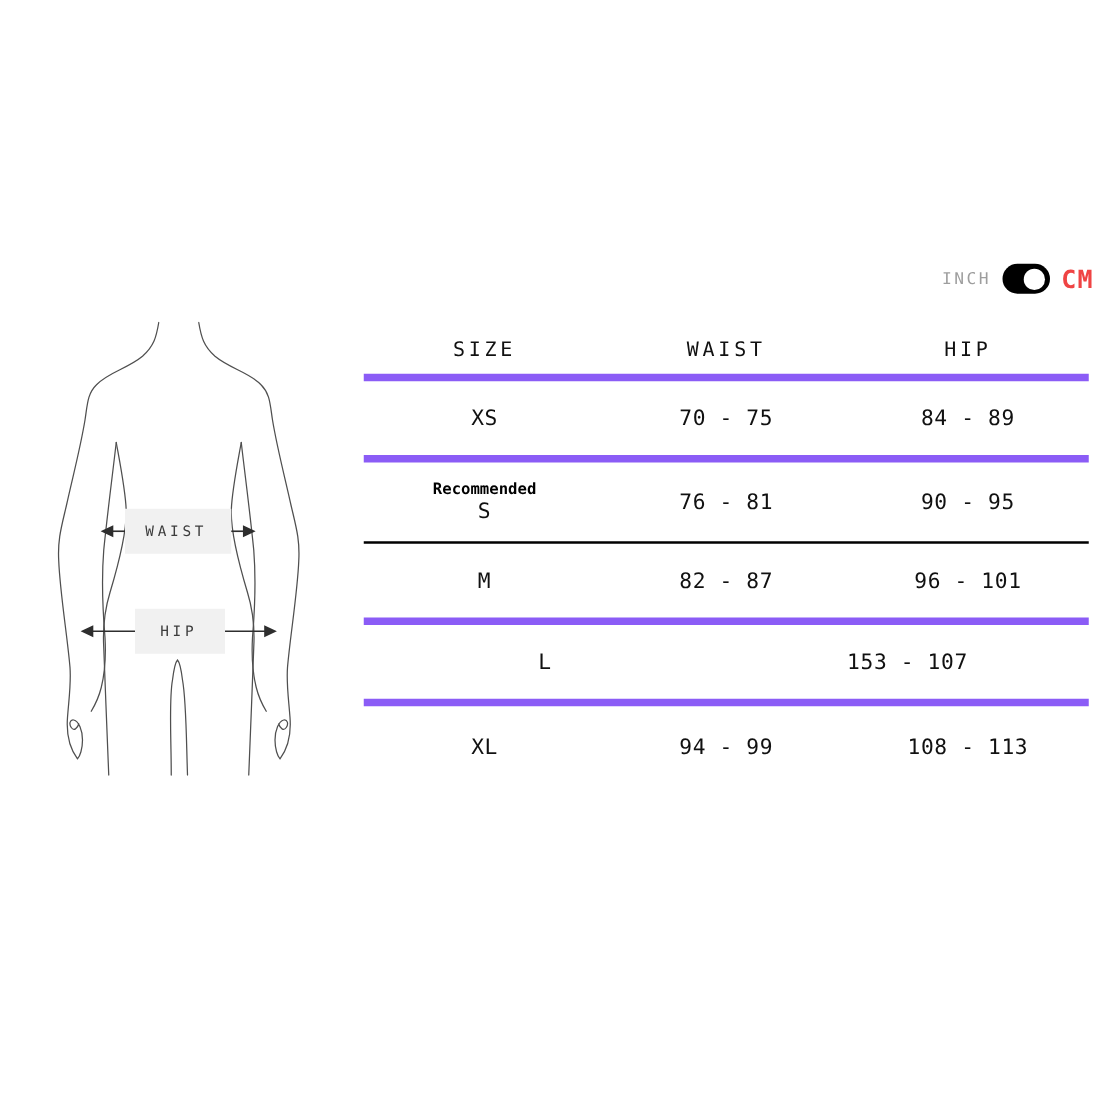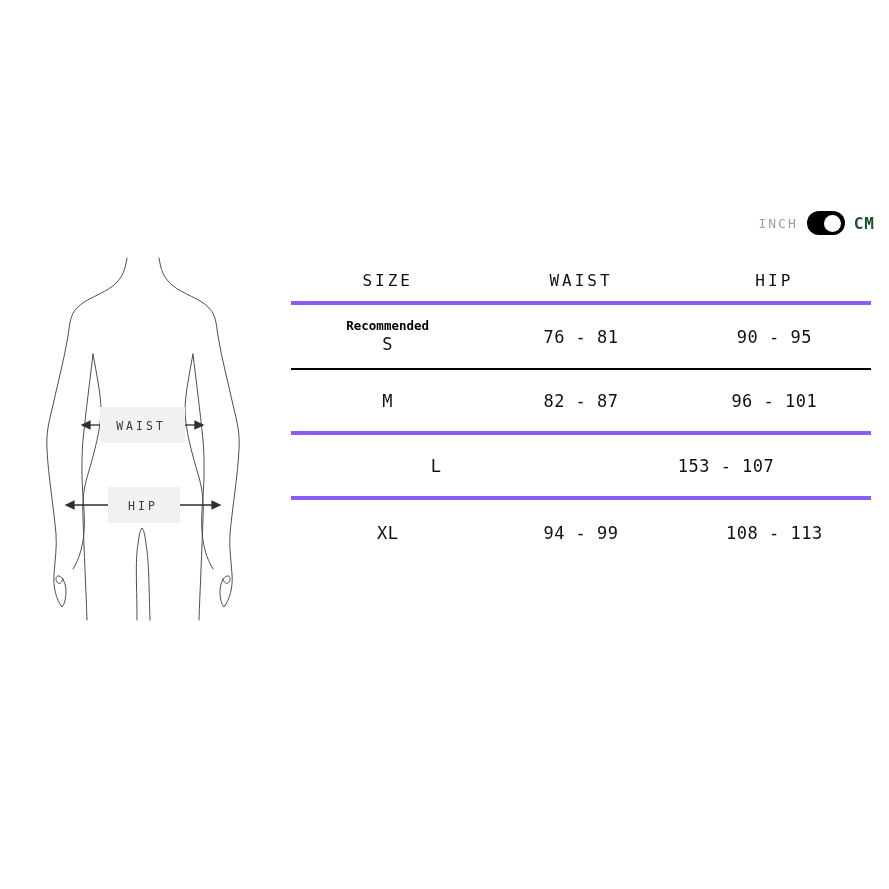--- a/index.html
+++ b/index.html
@@ -3,31 +3,31 @@
 <meta charset="utf-8">
 <style>
   * { margin:0; padding:0; box-sizing:border-box; }
   html,body { background:#ffffff; }
   body { font-family:"DejaVu Sans Mono","Liberation Mono",monospace; }
   .screen { position:relative; width:889px; height:815px; background:#fff; overflow:hidden; }
 
   
   .unit-toggle { position:absolute; top:211px; right:14px; display:flex; align-items:center; gap:9px; }
   .unit-inch { font-size:13px; letter-spacing:2px; color:#9e9e9e; cursor:pointer; }
-  .unit-cm { font-size:16px; font-weight:bold; letter-spacing:1px; color:#14532d; cursor:pointer; }
+  .unit-cm { font-size:20px; font-weight:bold; letter-spacing:1px; color:#ef4444; cursor:pointer; }
   .toggle-pill { position:relative; width:38px; height:24px; background:#000; border-radius:12px; cursor:pointer; }
   .toggle-knob { position:absolute; top:3.5px; right:3.5px; width:17px; height:17px; background:#fff; border-radius:50%; }
 
   
   .figure { position:absolute; left:20px; top:258px; width:220px; height:362px; }
   .figure svg { display:block; overflow:visible; }
 
   
   .size-table { position:absolute; left:291px; top:260px; width:580px; }
-  .t-row { display:flex; align-items:center; height:65px; border-bottom:4px solid #8b5cf6; }
+  .t-row { display:flex; align-items:center; height:65px; border-bottom:6px solid #8b5cf6; }
   .t-row.header { height:45px; }
   .t-row.recommended { border-bottom:2px solid #000; }
   .t-row:last-child { border-bottom:none; }
   .t-cell { flex:1; text-align:center; font-size:17px; color:#111; letter-spacing:0.5px; }
   .header .t-cell { font-size:16px; letter-spacing:3px; color:#111; }
   .size-cell { display:flex; flex-direction:column; align-items:center; justify-content:center; gap:1px; }
   .rec-label { font-size:12.5px; font-weight:bold; letter-spacing:0; line-height:14px; color:#000;text-align:center; }
 </style>
 </head>
 <body>
@@ -87,20 +87,27 @@
     </svg>
   </div>
 
   <div class="size-table">
     <div class="t-row header">
       <div class="t-cell">SIZE</div>
       <div class="t-cell">WAIST</div>
       <div class="t-cell">HIP</div>
     </div>
     <div id="table-body">
+        <div class="t-row">
+          <div class="t-cell size-cell">
+            <div>XS</div>
+          </div>
+          <div class="t-cell">70 - 75</div>
+          <div class="t-cell">84 - 89</div>
+        </div>
         <div class="t-row recommended">
           <div class="t-cell size-cell">
             <div class="rec-label">Recommended</div>
             <div>S</div>
           </div>
           <div class="t-cell">76 - 81</div>
           <div class="t-cell">90 - 95</div>
         </div>
         <div class="t-row">
           <div class="t-cell size-cell">

